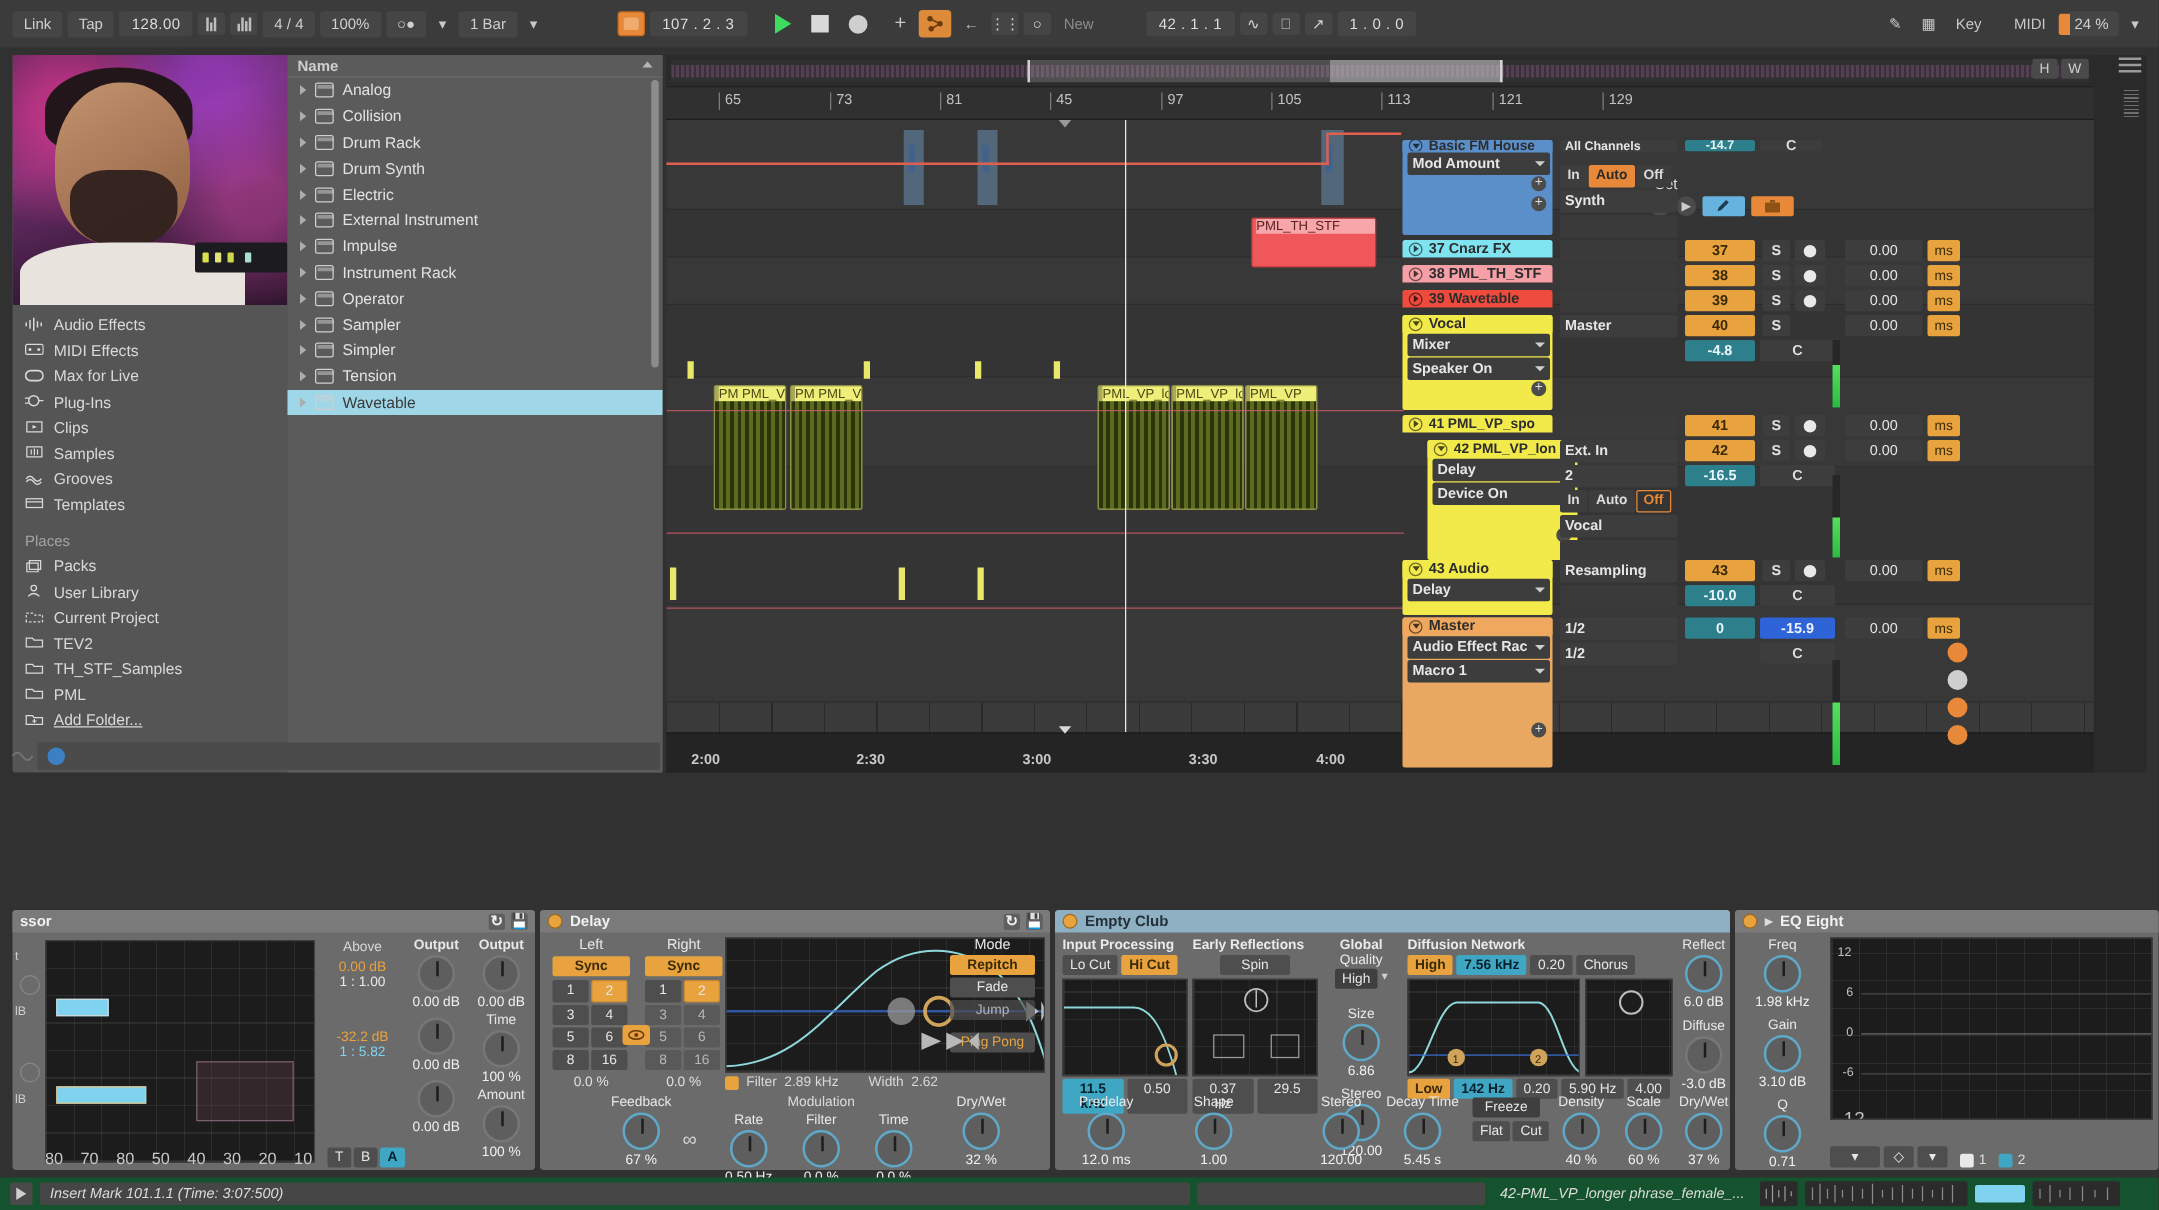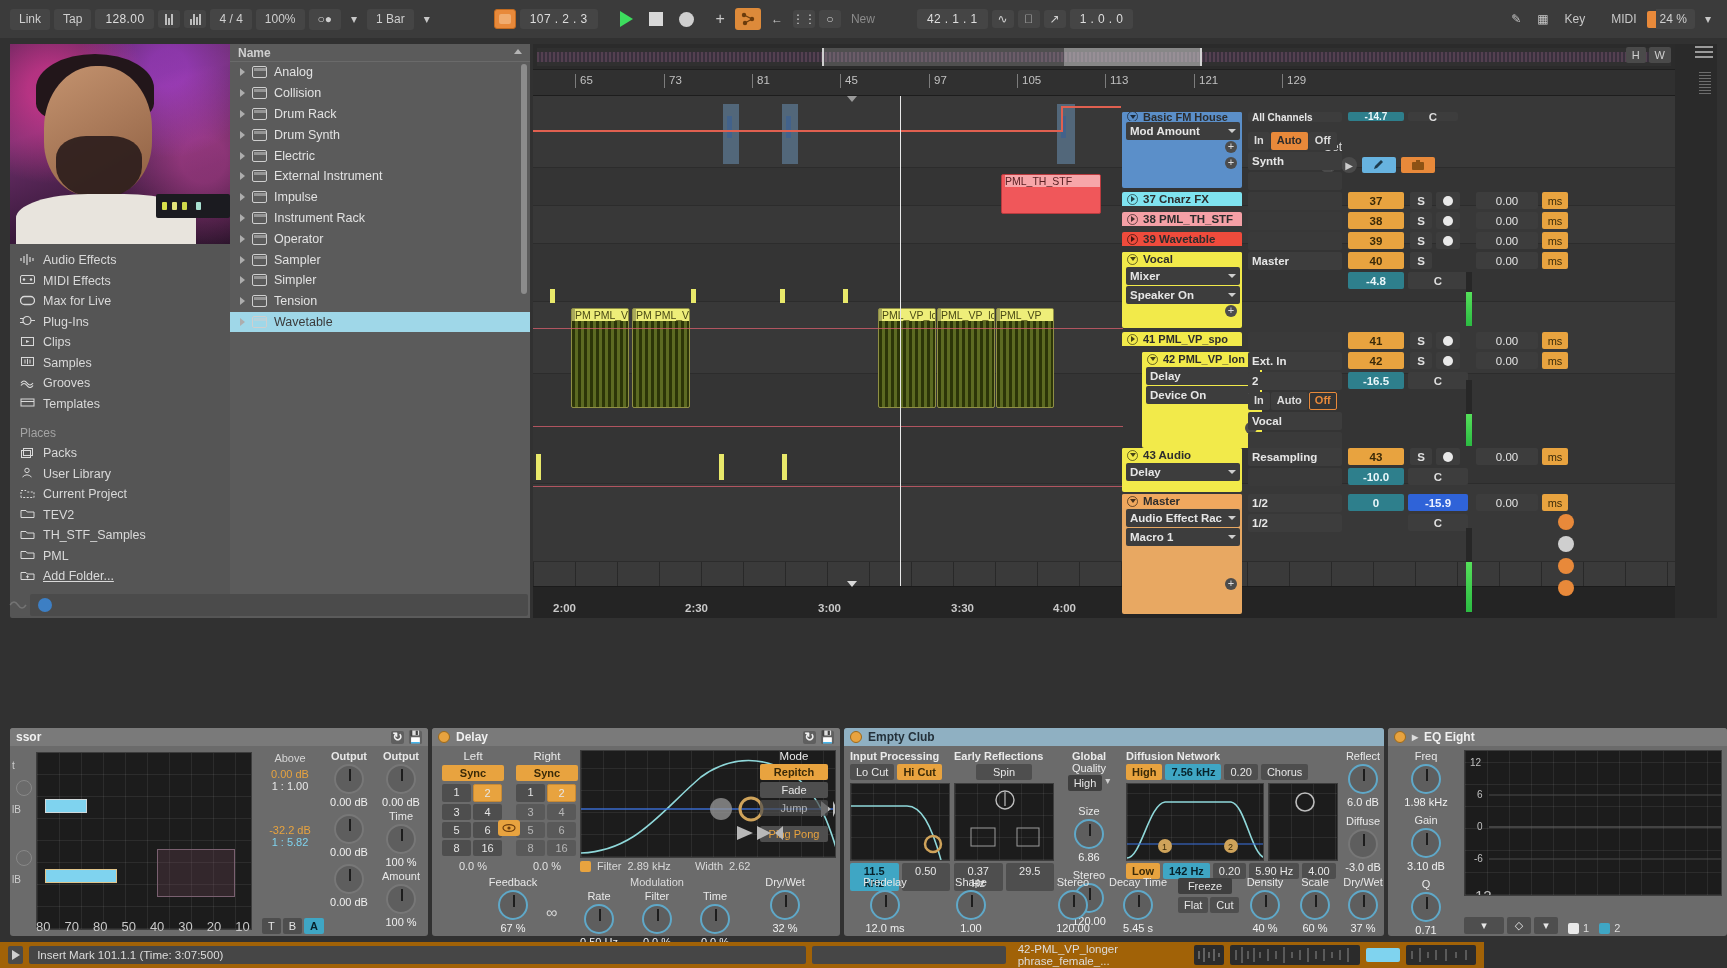--- a/index.html
+++ b/index.html
@@ -189,22 +189,22 @@
   .graph { background:#1c1c1c; border:1px solid #3d3d3d; position:relative; overflow:hidden; }
   .graph .g { position:absolute; inset:0;
      background:repeating-linear-gradient(90deg,rgba(255,255,255,.07) 0 1px,transparent 1px 22px),
                 repeating-linear-gradient(0deg,rgba(255,255,255,.07) 0 1px,transparent 1px 22px); }
   .chip { background:#4e4e4e; color:#e6e6e6; font-size:11px; padding:2px 6px; border-radius:2px; text-align:center; }
   .chip.on { background:#e8a33f; color:#3a2a08; font-weight:bold; }
   .chip.cyan { background:#3fa6c4; color:#07222b; font-weight:bold; }
   .chip.outline { border:1px solid #c98a33; background:#e8a33f; }
 
   
-  .status { position:absolute; left:0; bottom:0; width:1484px; height:26px; background:#a16207;
-            display:flex; align-items:center; gap:6px; padding:0 8px; }
+  .status { position:absolute; left:0; bottom:0; width:1727px; height:26px; background:#14532d;
+            display:flex; align-items:center; gap:6px; padding:0 8px;font-style:italic; }
   .st-play { width:18px;height:18px;background:#4a4a4a;border-radius:2px;display:flex;align-items:center;justify-content:center;}
   .st-msg { background:#464646; border-radius:2px; height:18px; line-height:18px; padding:0 8px;
             font-size:11.5px; color:#dcdcdc; width:920px; }
   .st-blank { background:#464646; border-radius:2px; height:18px; width:230px; }
   .st-file { font-size:11.5px; color:#dcdcdc; padding:0 6px; }
   .st-mini { height:20px; background:#2b2b2b; border-radius:2px; display:flex; align-items:center; }
 </style>
 </head>
 <body>
 

